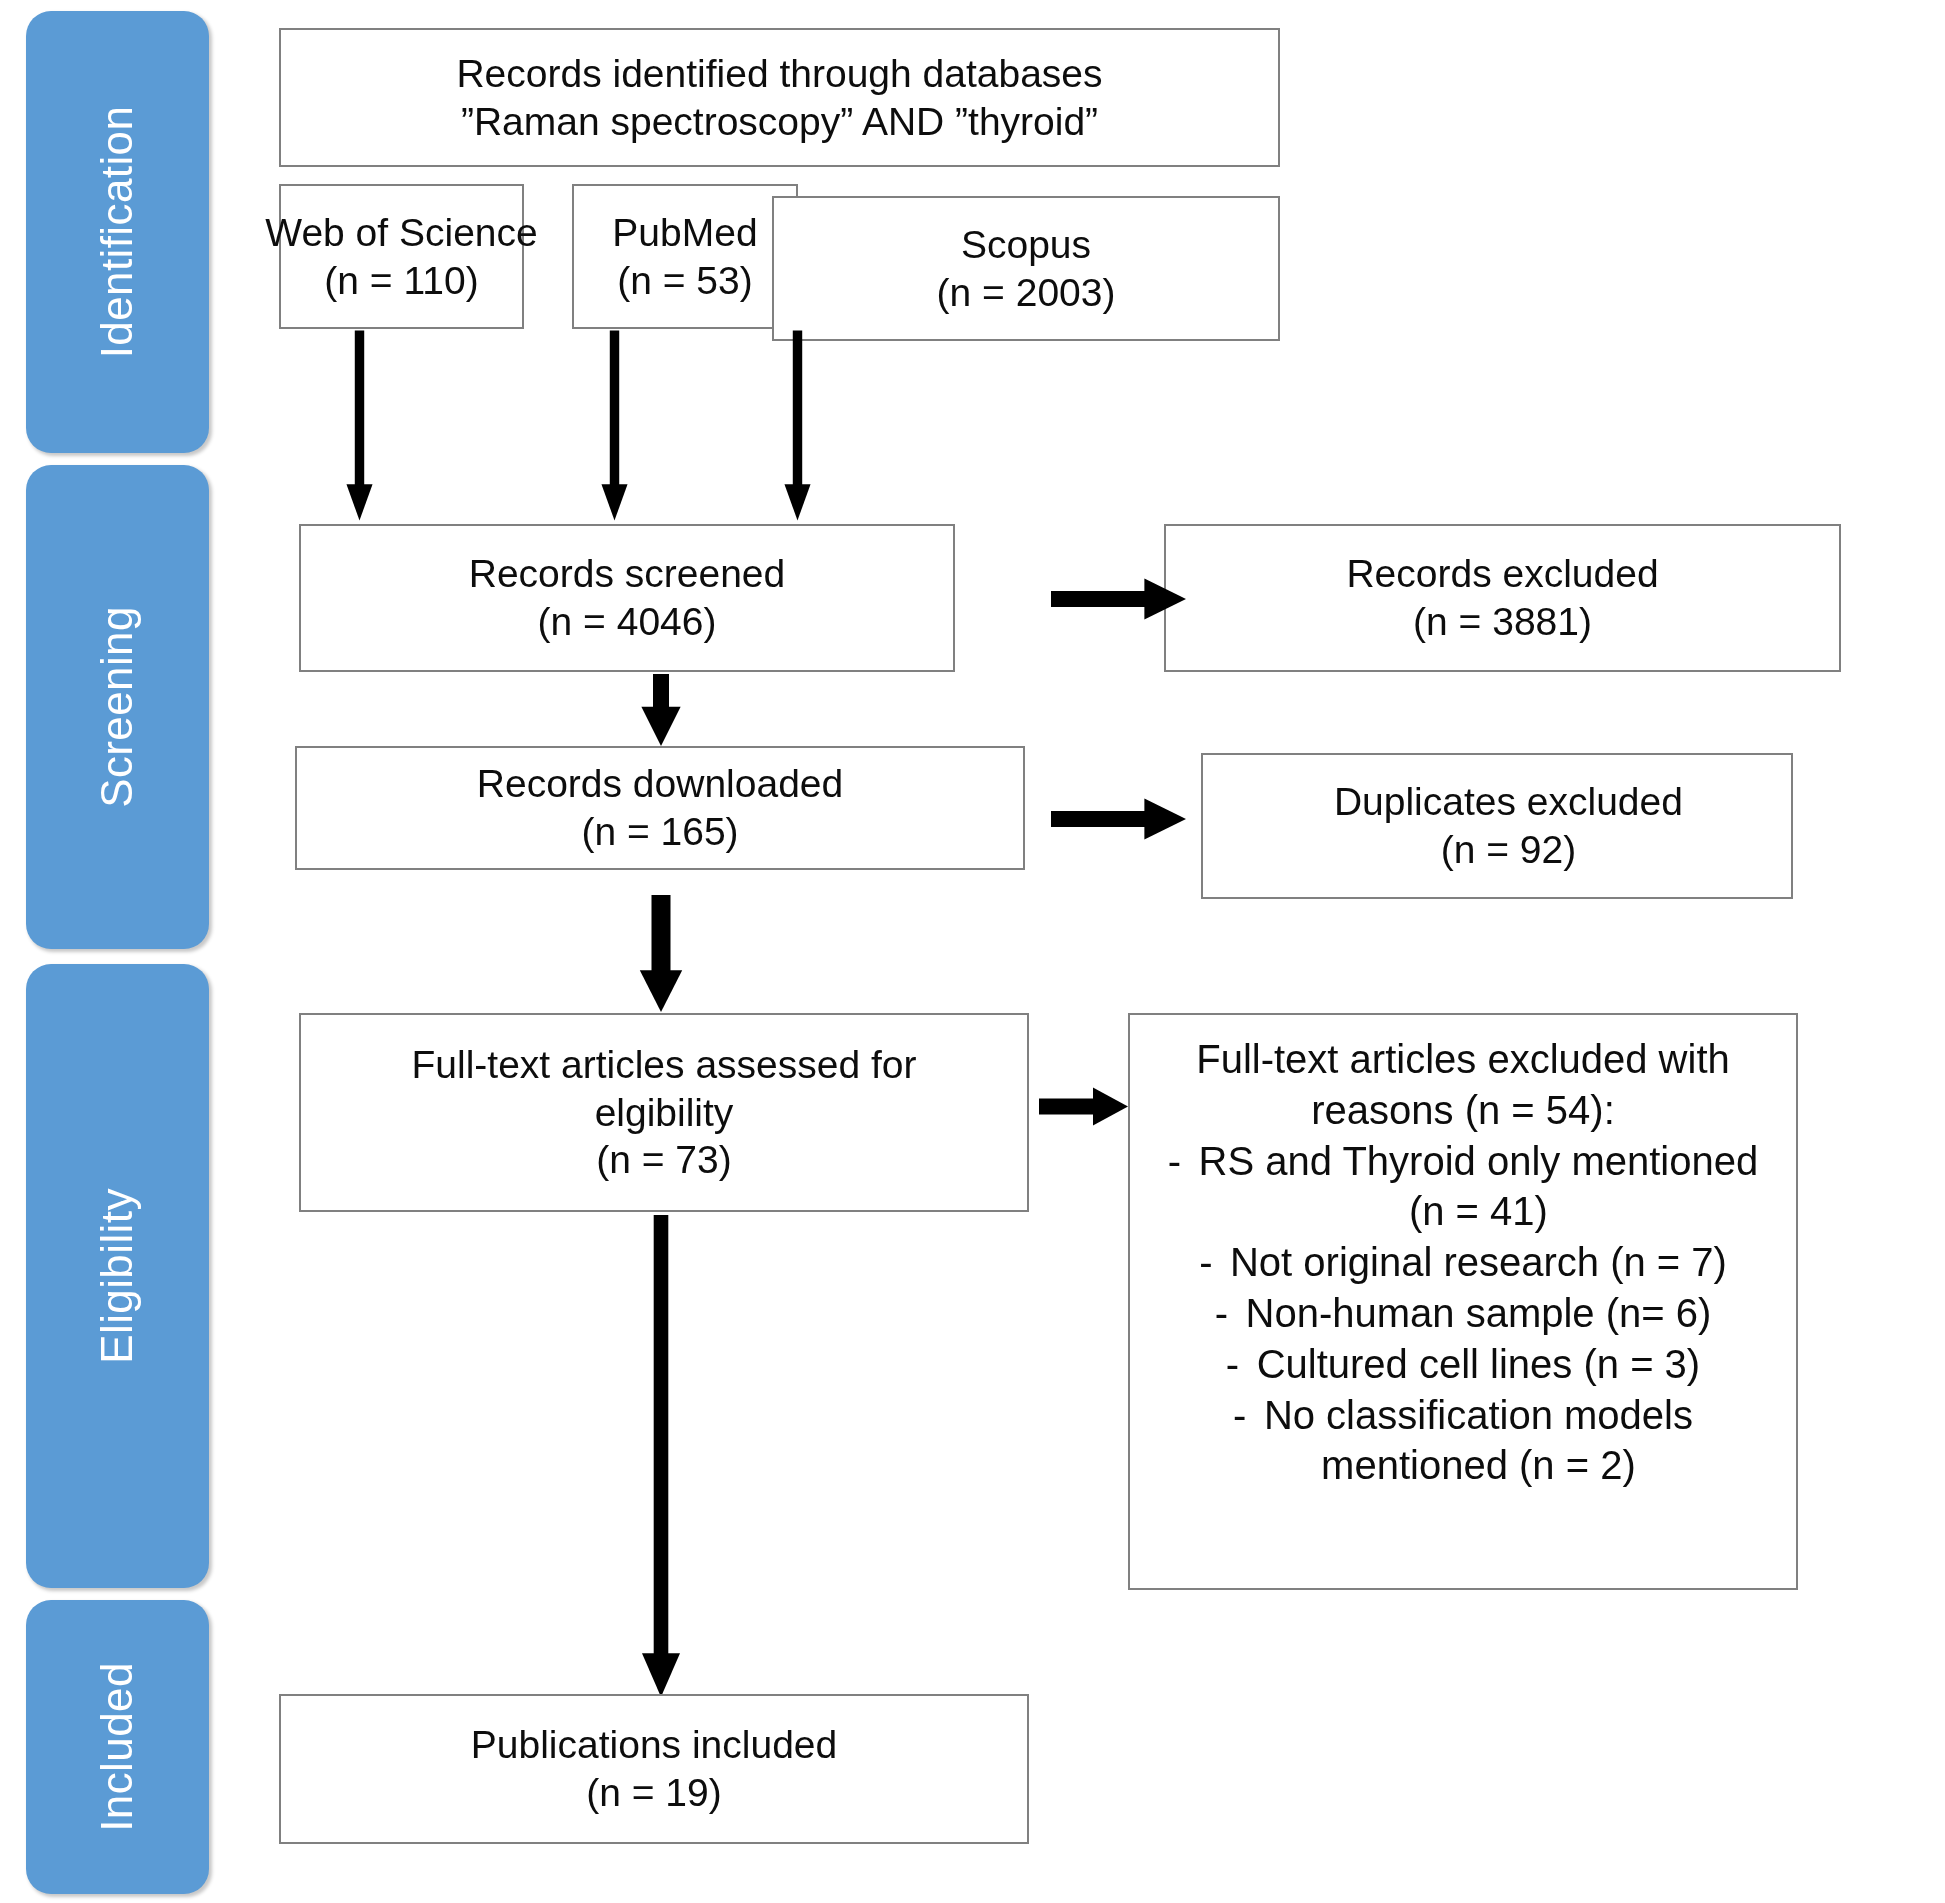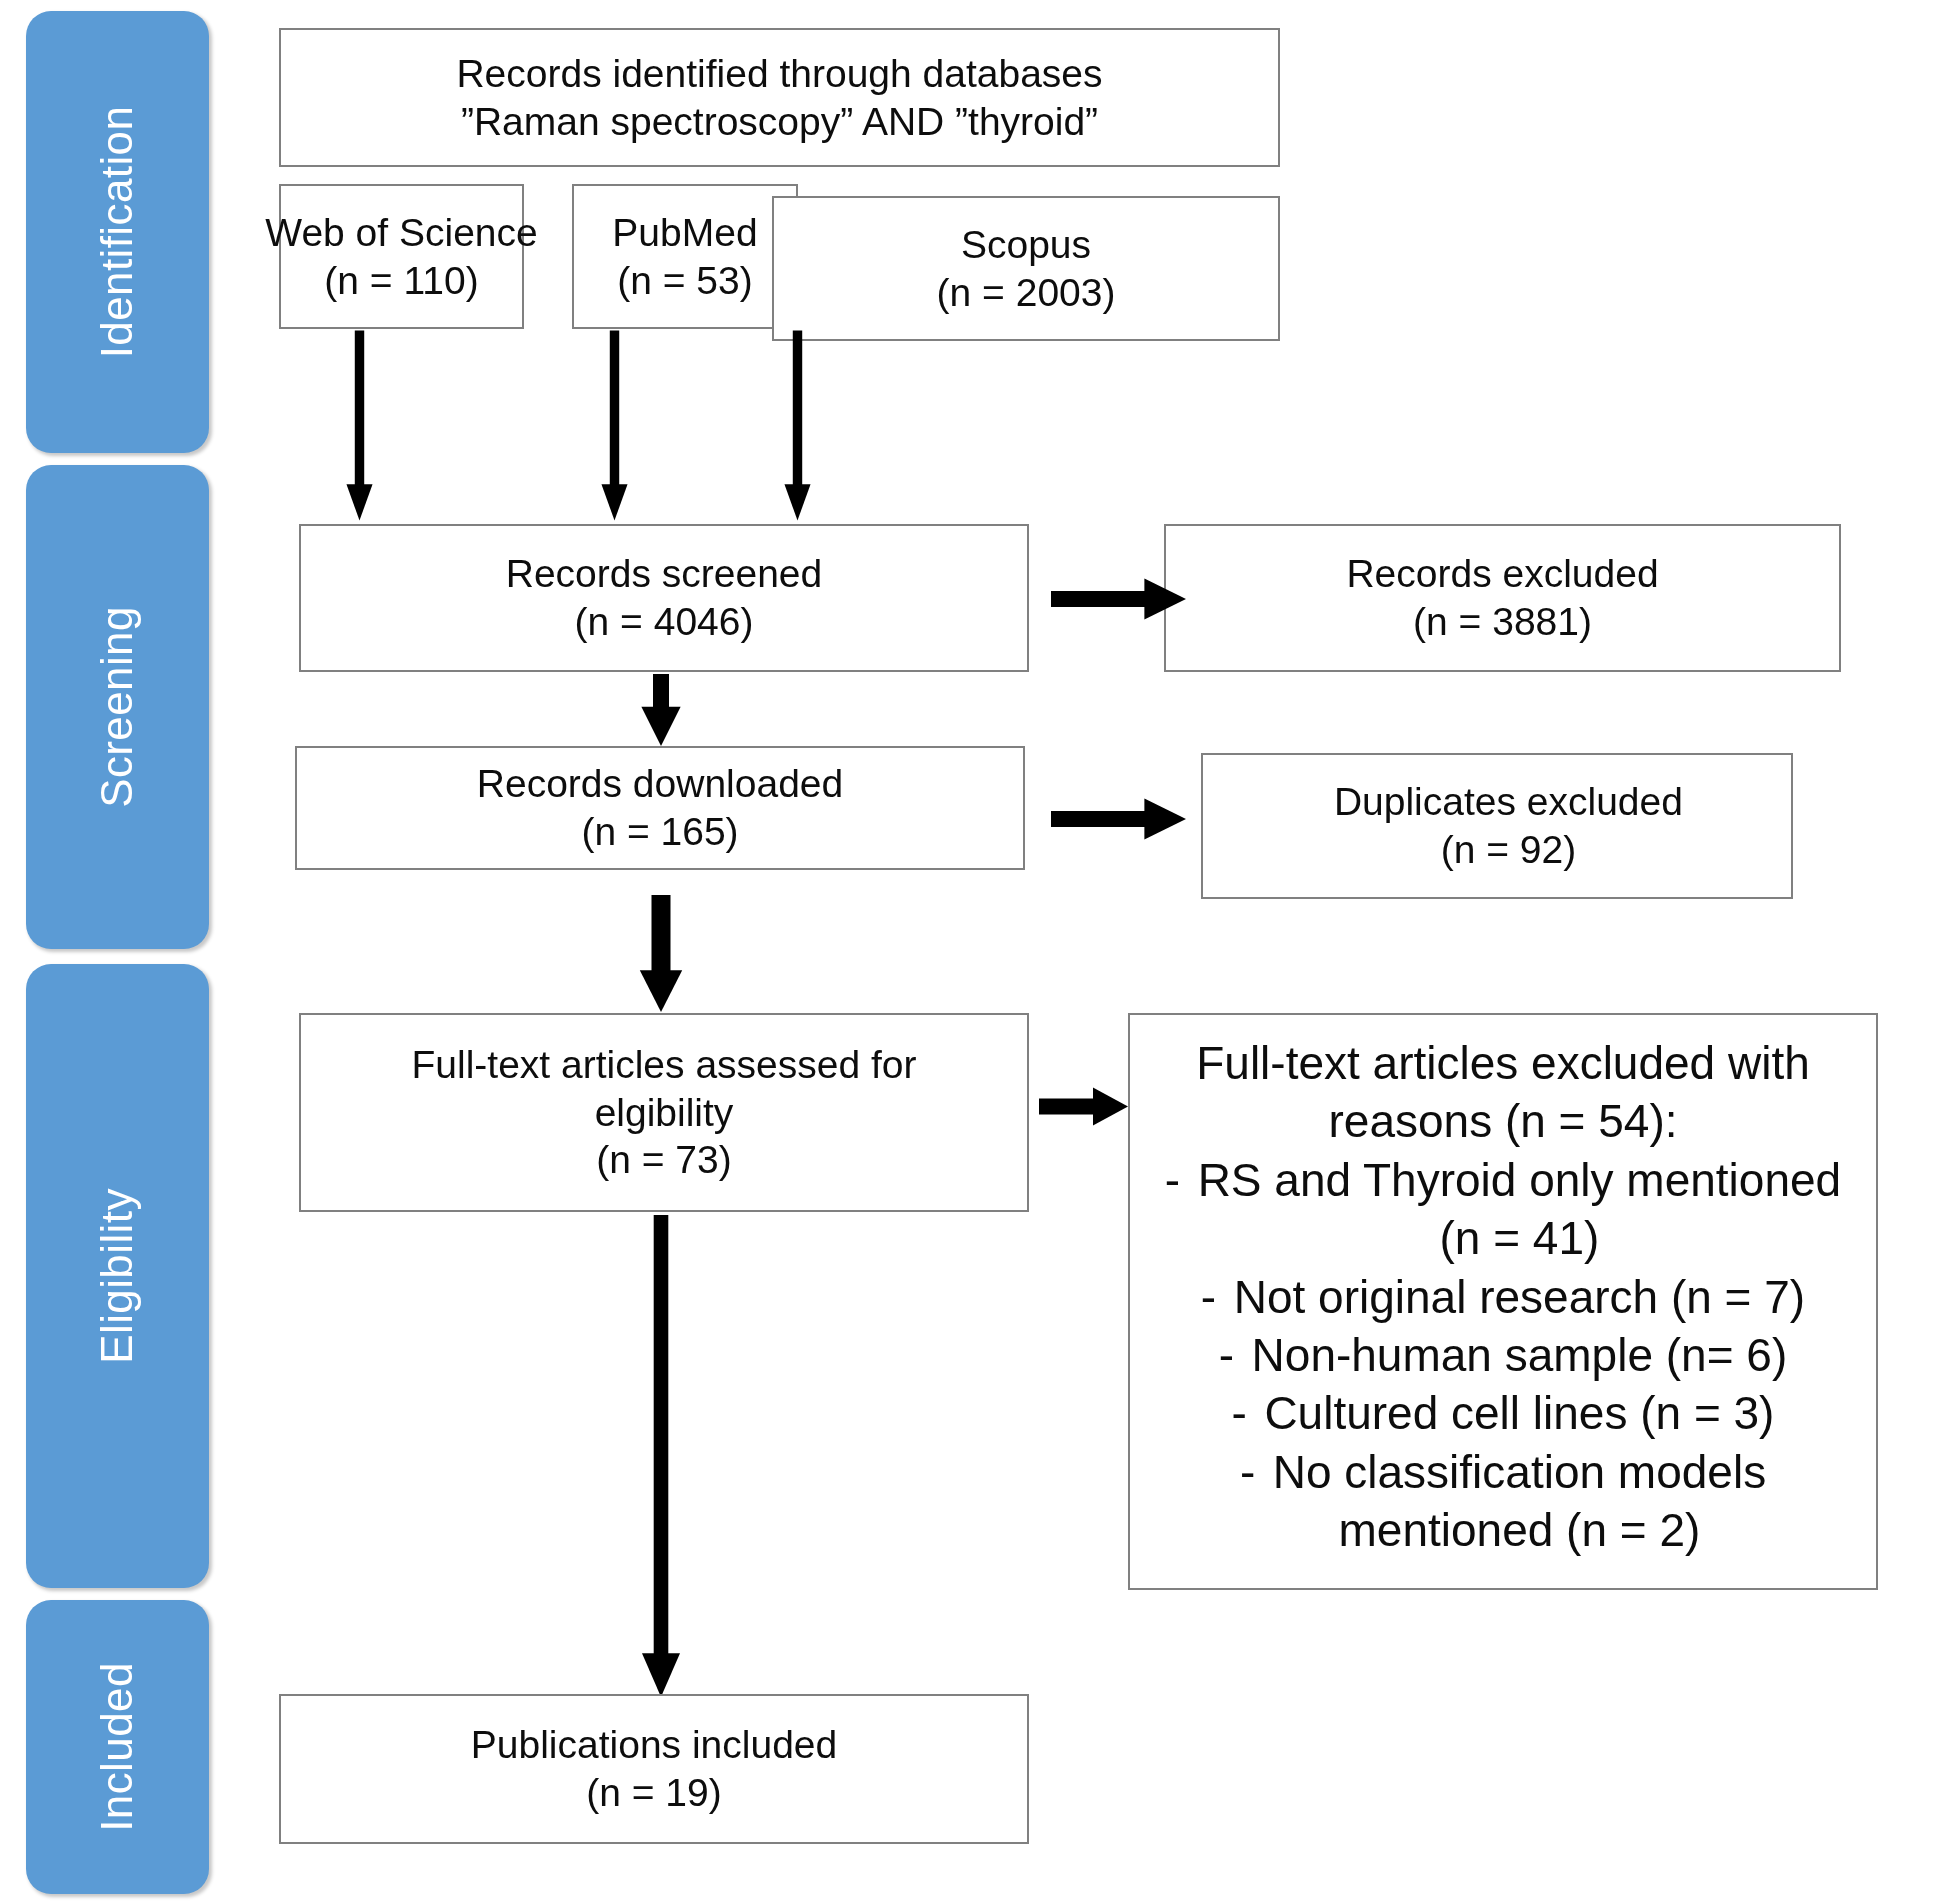--- a/index.html
+++ b/index.html
@@ -43,29 +43,29 @@
     color:#0d0d0d;
     padding:4.4px 10.2px;
   }
   .fbox .ln{display:block;white-space:nowrap;}
 
   #box-top        {left:279px; top:28px;   width:1001px; height:139px;}
   #box-wos        {left:279px; top:184px;  width:245px;  height:145px;}
   #box-pubmed     {left:534px; top:184px;  width:226px;  height:145px;margin-left:38px;}
   #box-scopus     {left:772px;top:184px;  width:508px;  height:145px;margin-top:12px;}
 
-  #box-screened   {left:299px; top:524px;  width:730px; height:148px;}
+  #box-screened   {left:299px; top:524px;  width:656px; height:148px;}
   #box-excluded   {left:1164px;top:524px;  width:677px;  height:148px;}
 
   #box-downloaded {left:295px; top:746px; width:730px; height:124px;}
   #box-duplicates {left:1201px;top:753px; width:592px;  height:146px;padding-left:33px;}
 
   #box-fulltext   {left:299px; top:1013px; width:730px; height:199px;}
-  #box-reasons    {left:1128px;top:1013px; width:750px; height:577px;
-                   justify-content:flex-start;padding-top:19px;font-size:46px;line-height:1.27;}
+  #box-reasons    {left:1128px;top:1013px; width:670px; height:577px;
+                   justify-content:flex-start;padding-top:19px;font-size:40px;line-height:1.27;}
 
   #box-included   {left:279px; top:1694px; width:750px; height:150px;}
 
   
   .reason-head{display:block;white-space:nowrap;}
   .reason-item{
     display:flex;align-items:flex-start;
     width:100%;justify-content:center;
   }
   .reason-item .dash{margin-right:17.5px;flex:0 0 auto;}

